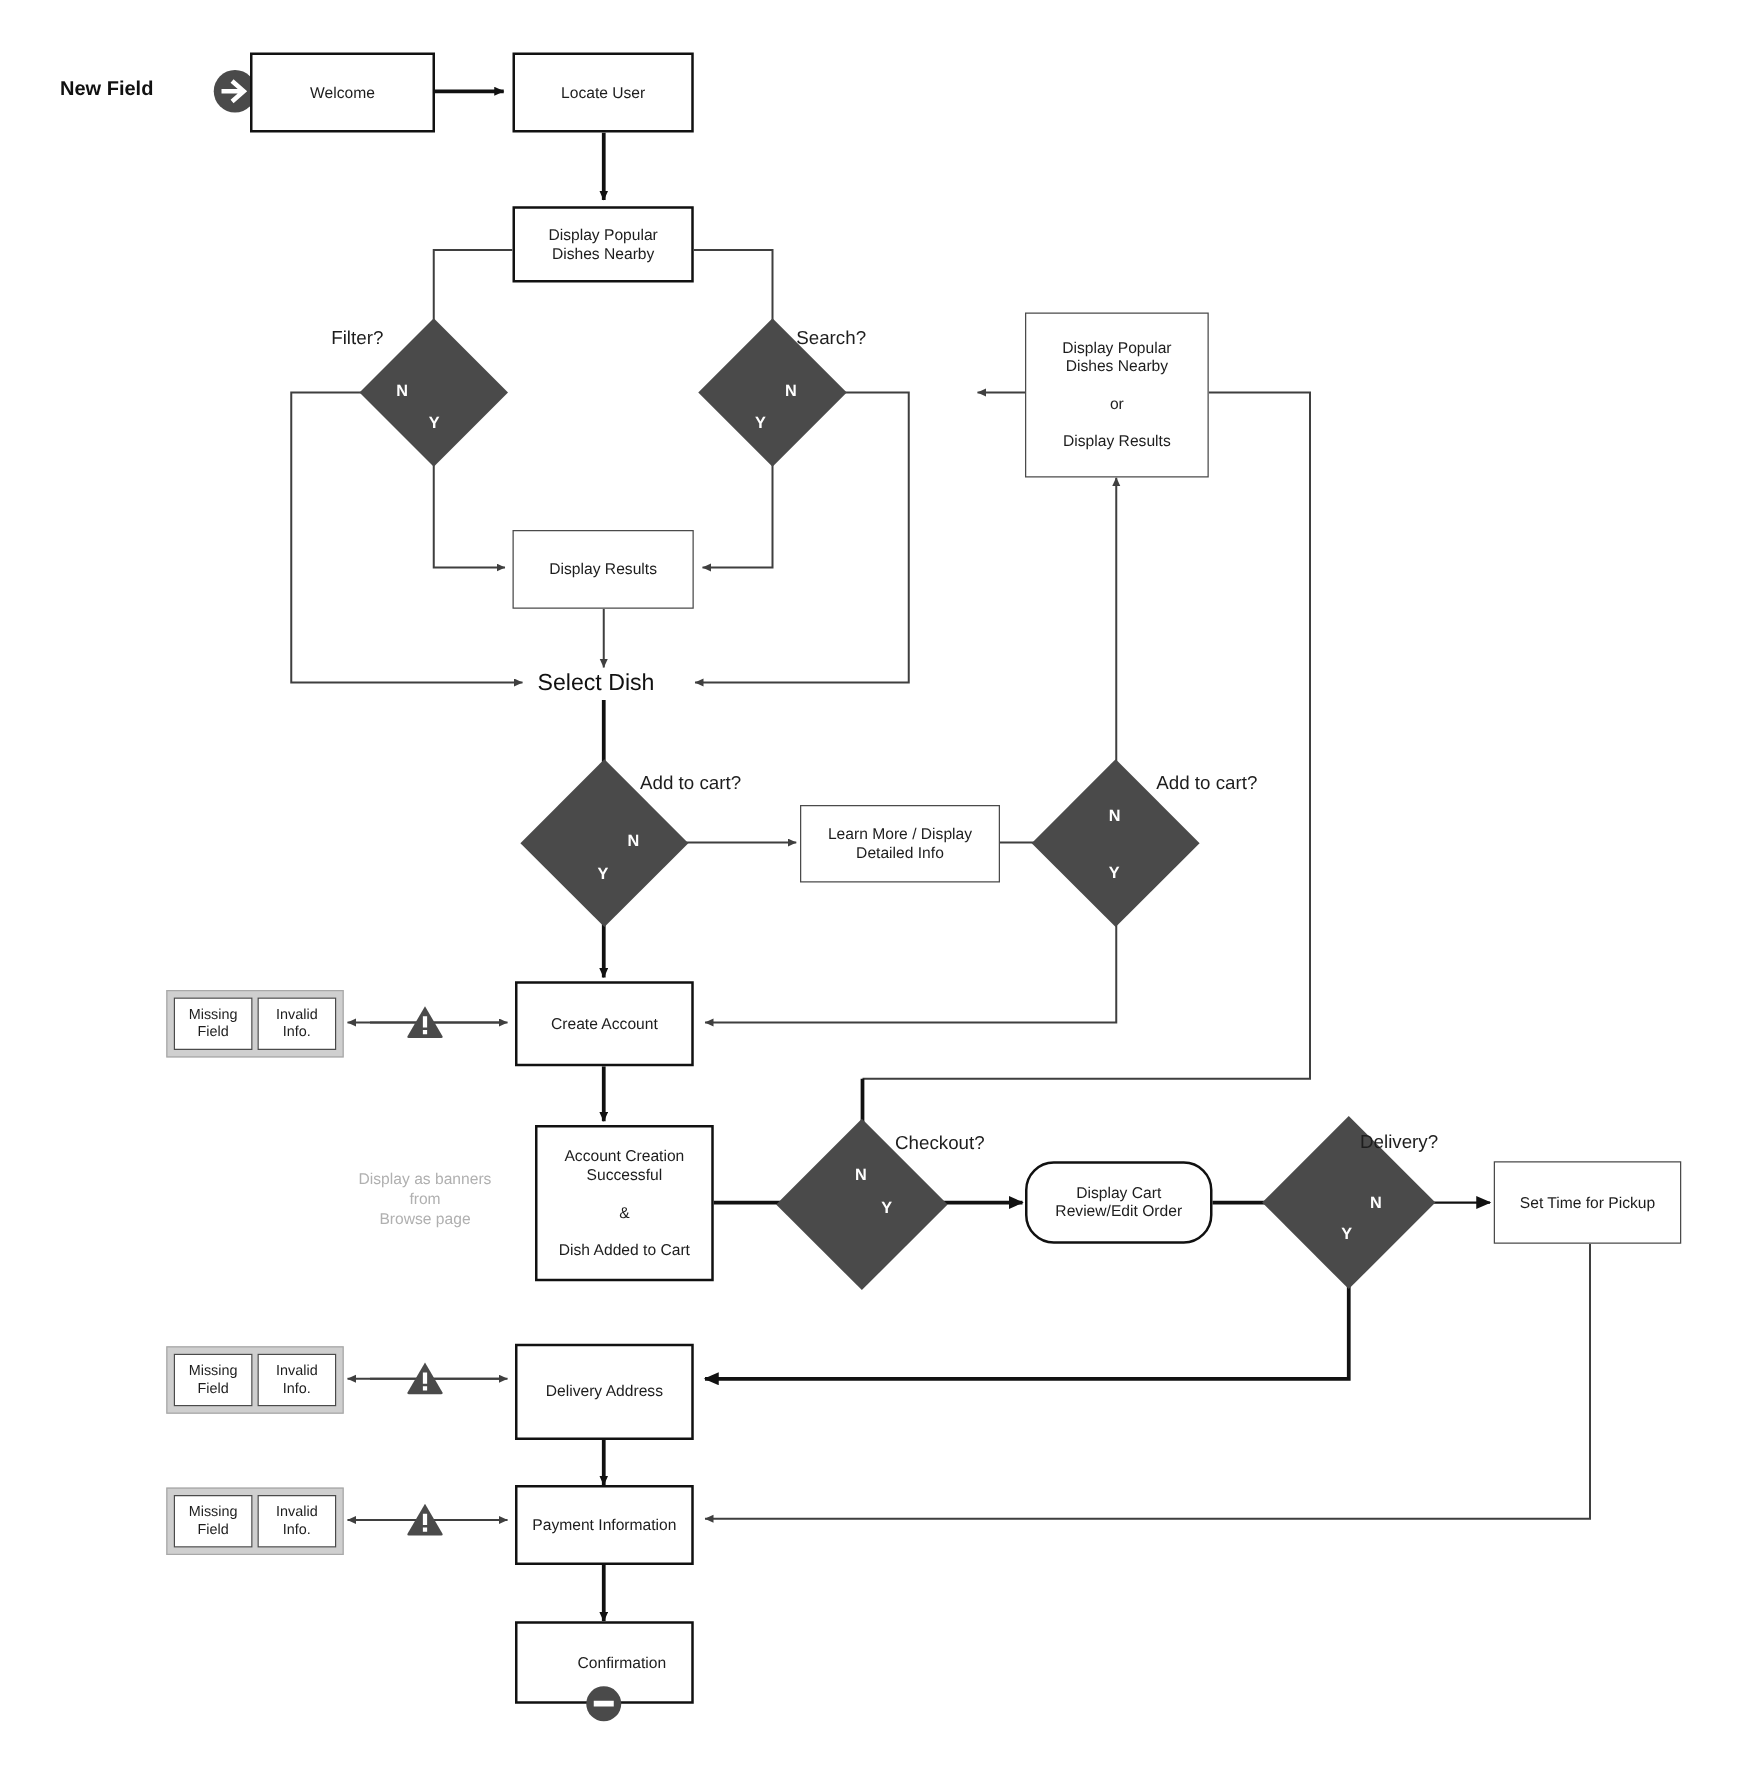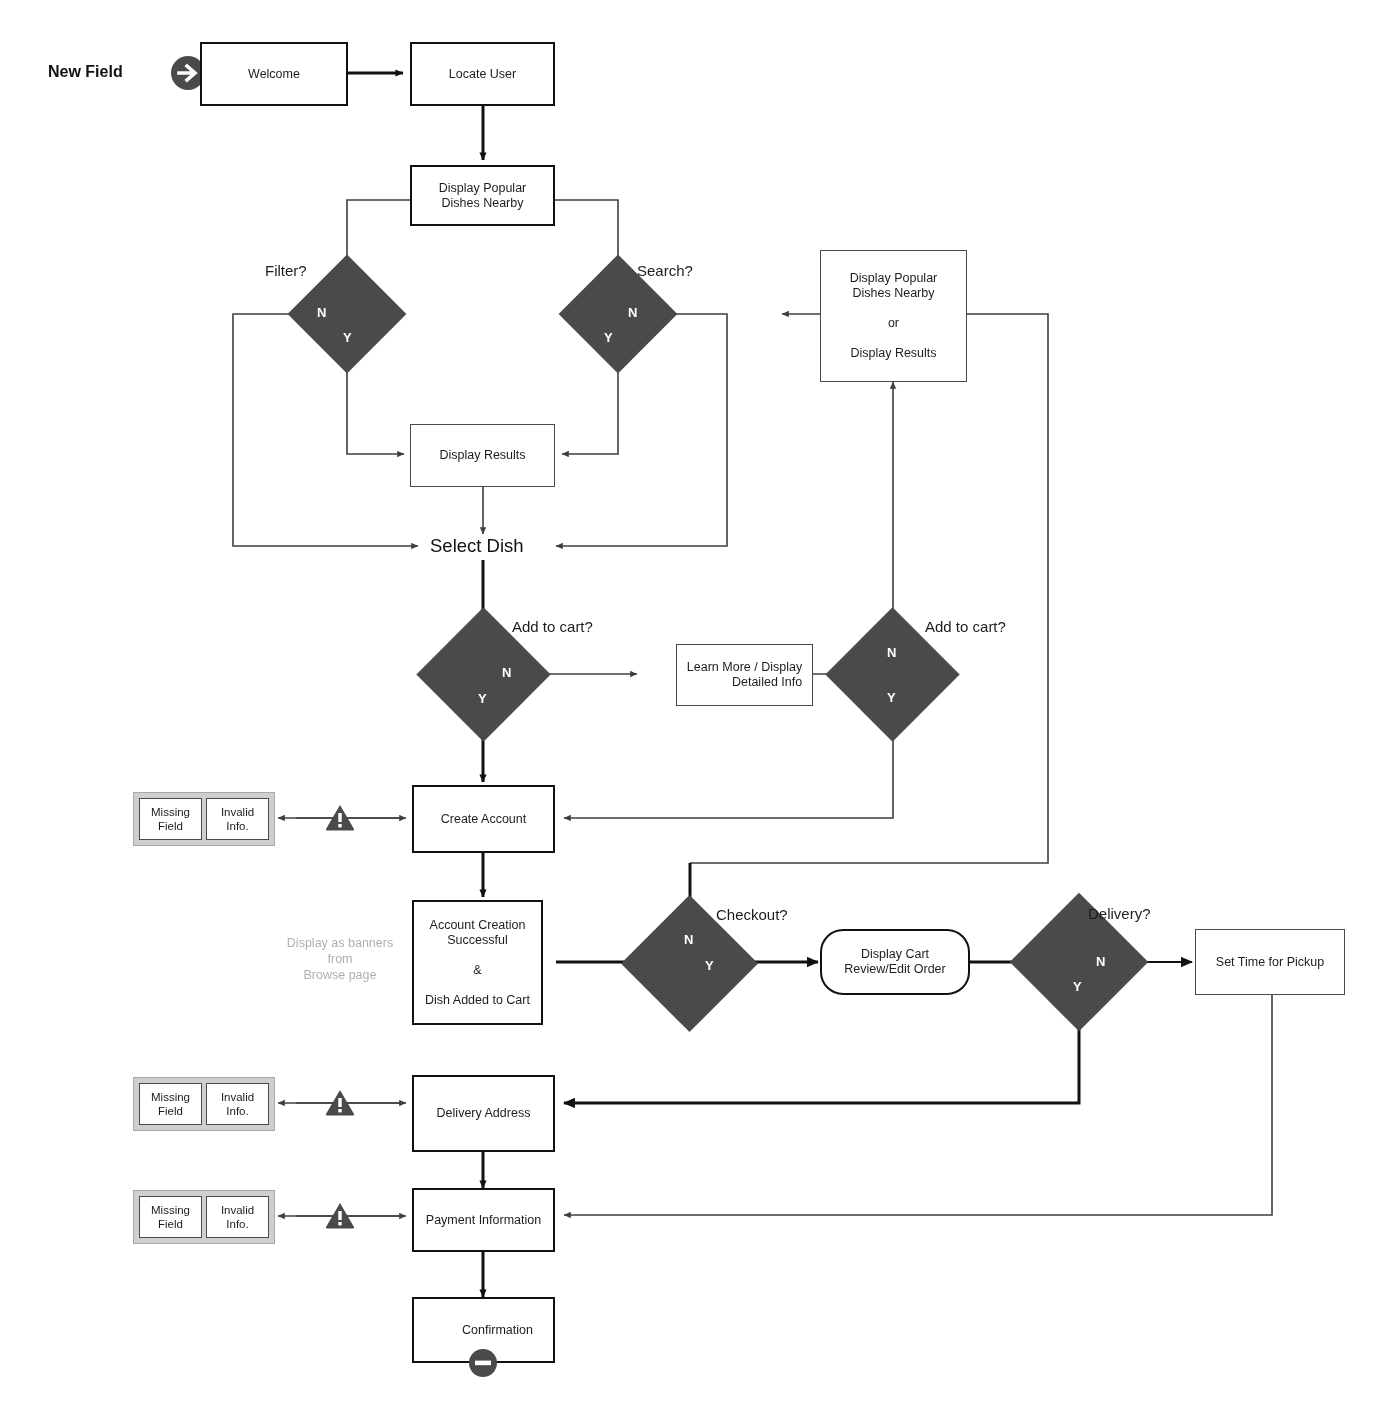--- a/index.html
+++ b/index.html
@@ -156,30 +156,30 @@
 
   <div class="node box thin" style="left:820px;top:250px;width:147px;height:132px;">
     <span class="ml">Display Popular
 Dishes Nearby
 
 or
 
 Display Results</span>
   </div>
 
-  <div class="node box thin" style="left:676px;top:644px;width:137px;height:62px;text-align:right;">
+  <div class="node box thin" style="left:640px;top:644px;width:160px;height:62px;">
     <span class="ml">Learn More / Display
 Detailed Info</span>
   </div>
 
   <div class="node box" style="left:412px;top:785px;width:143px;height:68px;">
     <span class="ml">Create Account</span>
   </div>
 
-  <div class="node box" style="left:412px;top:900px;width:131px;height:125px;">
+  <div class="node box" style="left:428px;top:900px;width:143px;height:125px;">
     <span class="ml">Account Creation
 Successful
 
 &amp;
 
 Dish Added to Cart</span>
   </div>
 
   <div class="node box" style="left:820px;top:929px;width:150px;height:66px;border-radius:23px;">
     <span class="ml">Display Cart

